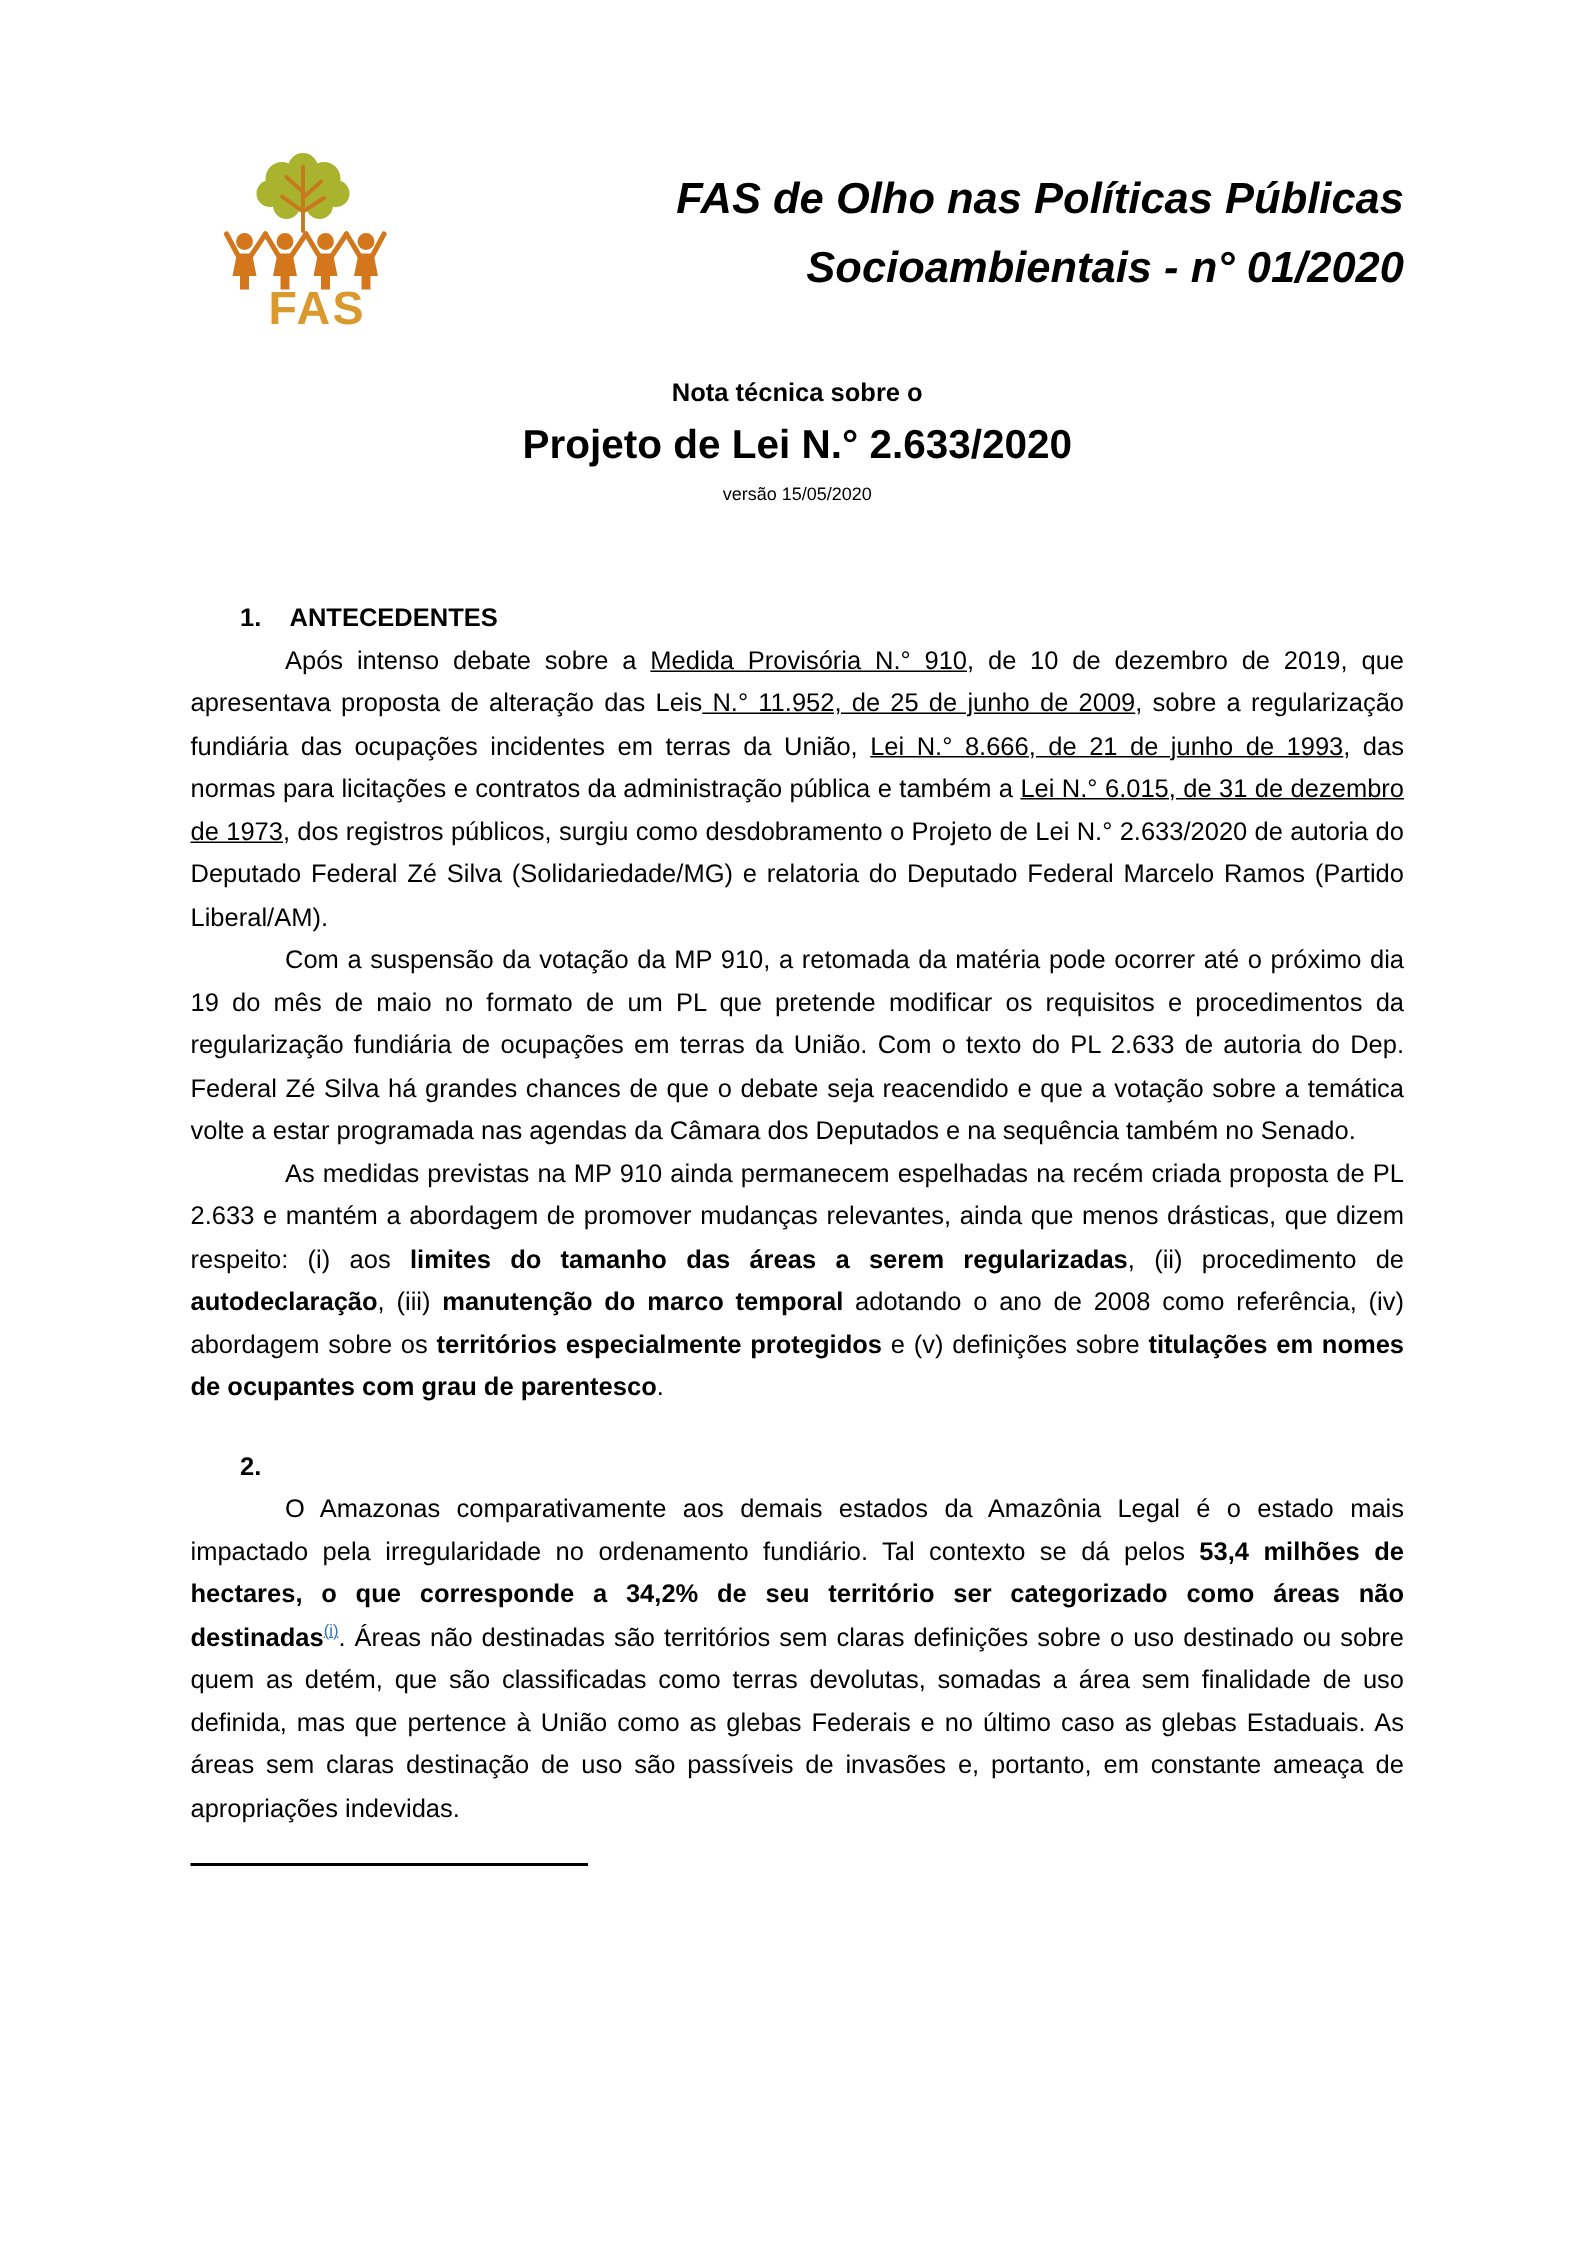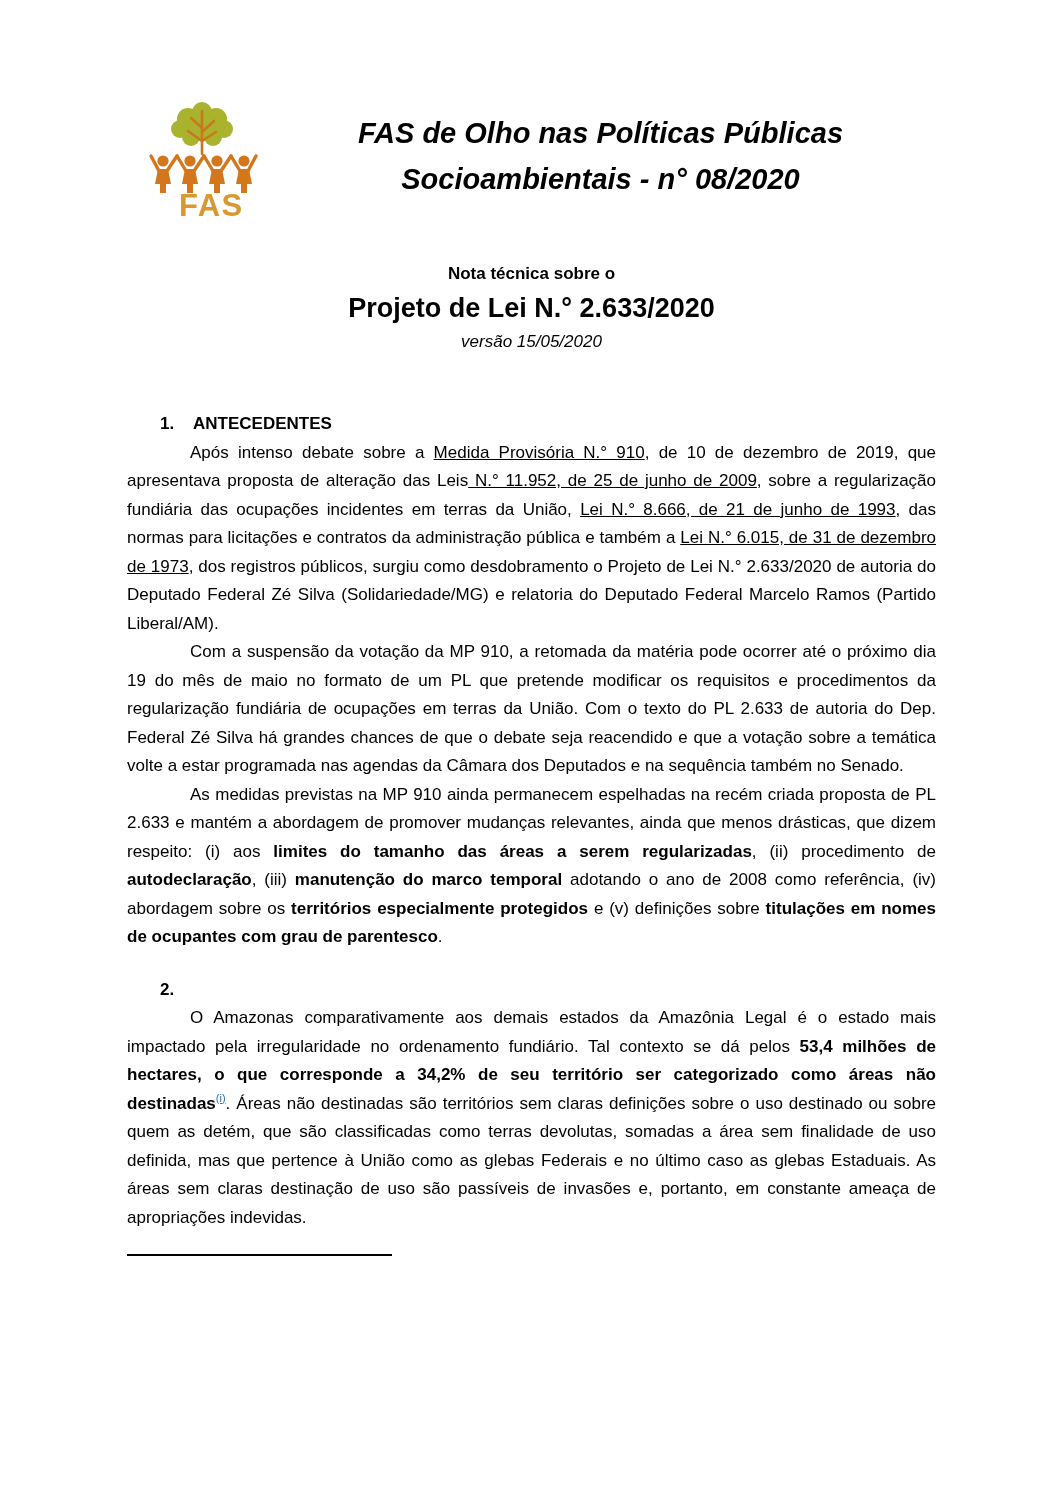--- a/index.html
+++ b/index.html
@@ -5,31 +5,31 @@
   html,body { margin:0; padding:0; background:#f0f0f0; }
   .page {
     width:1060px; height:1499px; margin:0 auto; background:#ffffff;
     font-family:"Liberation Sans", sans-serif; color:#000;
     box-sizing:border-box; padding:98px 124px 0 127px;
     position:relative; overflow:hidden;
   }
   .doc-header { display:flex; align-items:flex-start; }
   .logo-box { flex:none; width:122px; height:122px; margin-left:16px;font-weight:bold; }
   .header-titles {
-    flex:1; text-align:center; font-weight:bold; font-style:italic;
+    flex:1; text-align:right; font-weight:bold; font-style:italic;
     font-size:29px; line-height:46px; padding-top:12px;
   }
-  .note-block { text-align:center; margin-top:42px; }
+  .note-block { text-align:center; margin-top:30px; }
   .kicker { font-weight:bold; font-size:17px; line-height:24px; }
   .doc-title { font-weight:bold; font-size:27px; line-height:38px; margin-top:3px; }
   .doc-subtitle {
     font-style:italic; font-size:17px; line-height:29px;
     max-width:760px; margin:3px auto 0 auto;
   }
-  .version-line { font-style:italic; font-size:17px; line-height:29px; }
+  .version-line { font-size:12px; line-height:29px; }
   .section-heading {
     display:flex; font-weight:bold; font-size:17px; line-height:28.5px;
     margin:54px 0 0 33px;
   }
   .section-heading.second { margin-top:24px; }
   .section-heading .num { width:33px; flex:none; }
   .para {
     text-align:justify; text-indent:63px;
     font-size:17px; line-height:28.5px; margin:0;
   }
@@ -93,21 +93,21 @@
             <path d="M42 71 L52 71 L55 86 L50 86 L50 95 L44 95 L44 86 L39 86 Z"></path>
             <path d="M69 71 L79 71 L82 86 L77 86 L77 95 L71 95 L71 86 L66 86 Z"></path>
             <path d="M96 71 L106 71 L109 86 L104 86 L104 95 L98 95 L98 86 L93 86 Z"></path>
           </g>
         </g>
         <text x="36" y="118" font-size="31" fill="#D9992E" letter-spacing="1.5">FAS</text>
       </svg>
     </div>
     <div class="header-titles">
       <div>FAS de Olho nas Políticas Públicas</div>
-      <div>Socioambientais - n° 08/2020</div>
+      <div>Socioambientais - n° 01/2020</div>
     </div>
   </div>
 
   <div class="note-block">
     <div class="kicker">Nota técnica sobre o</div>
     <div class="doc-title">Projeto de Lei N.° 2.633/2020</div>
     <div class="version-line">versão 15/05/2020</div>
   </div>
 
   <div class="section-heading">

